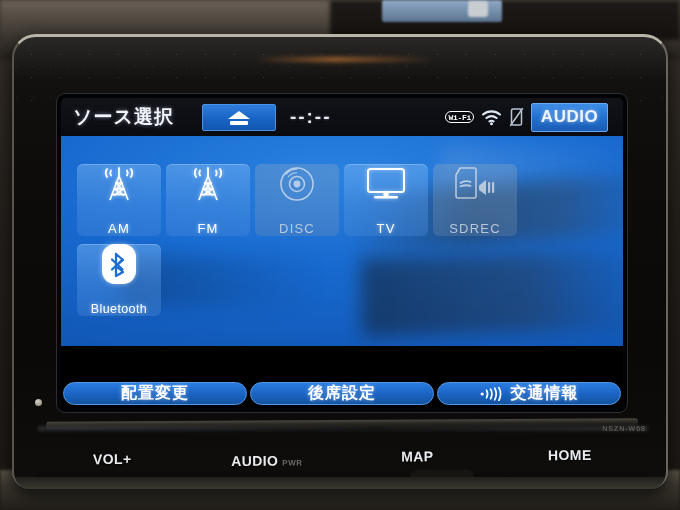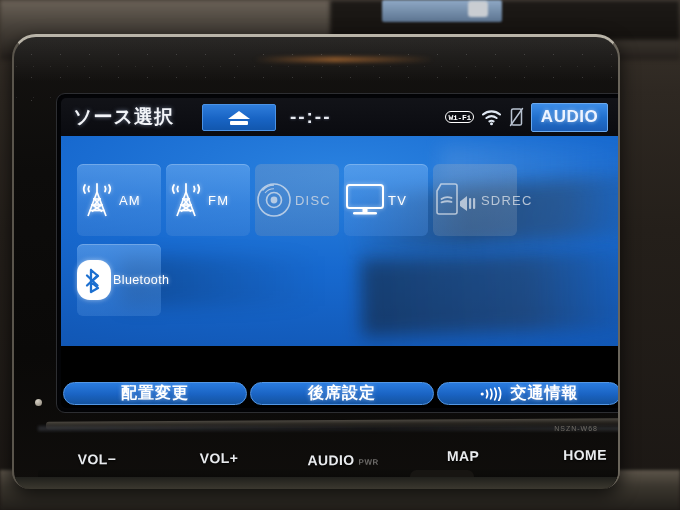--- a/index.html
+++ b/index.html
@@ -45,21 +45,21 @@
     position: absolute;
     left: 468px; top: 1px; width: 20px; height: 16px;
     background: #c9cdd2; border-radius: 3px;
     filter: blur(0.8px);
   }
 
   
   #head-unit {
     position: absolute;
     left: 12px; top: 34px;
-    width: 608px; height: 455px;
+    width: 656px; height: 455px;
     border-radius: 24px 24px 18px 18px;
     background:
       linear-gradient(180deg,#151311 0%, #0d0c0b 30%, #0a0908 70%, #100e0c 100%);
     border-top: 3px solid #b9b4a8;
     border-left: 2px solid #5a554c;
     border-right: 2px solid #6a655b;
     box-shadow: 0 6px 18px rgba(0,0,0,.75);
     overflow: hidden;
   }
   
@@ -218,22 +218,23 @@
     position: absolute;
     left: 16px; top: 28px;
     display: grid;
     grid-template-columns: repeat(5, 84px);
     grid-auto-rows: 72px;
     gap: 8px 5px;
   }
   .source-tile {
     border-radius: 6px;
     display: flex;
+    flex-direction: column;
     align-items: center;
-    justify-content: flex-start;
+    justify-content: space-between;
     gap: 2px;
     cursor: pointer;
     position: relative;
   }
   .source-tile.enabled {
     background: linear-gradient(180deg, rgba(120,180,245,.50) 0%, rgba(85,150,228,.42) 55%, rgba(70,135,215,.40) 100%);
     box-shadow: inset 0 1px 0 rgba(255,255,255,.22);
   }
   .source-tile.disabled {
     background: linear-gradient(180deg, rgba(150,170,195,.32) 0%, rgba(125,148,175,.28) 100%);
@@ -577,24 +578,20 @@
 
       </div>
     </div>
 
     <div id="hw-divider"></div>
     <div id="hw-strip-faint"></div>
     <div id="brand-mark">NSZN-W68</div>
 
     <div id="hw-row">
       <div class="hw-key">
-        <span class="hk-label">VOL−</span>
-        <span class="hk-sub"></span>
-      </div>
-      <div class="hw-key">
         <span class="hk-label">VOL+</span>
         <span class="hk-sub"></span>
       </div>
       <div class="hw-key">
         <span class="hk-label">AUDIO</span>
         <span class="hk-sub">PWR</span>
       </div>
       <div class="hw-key">
         <span class="hk-label">MAP</span>
         <span class="hk-sub"></span>

